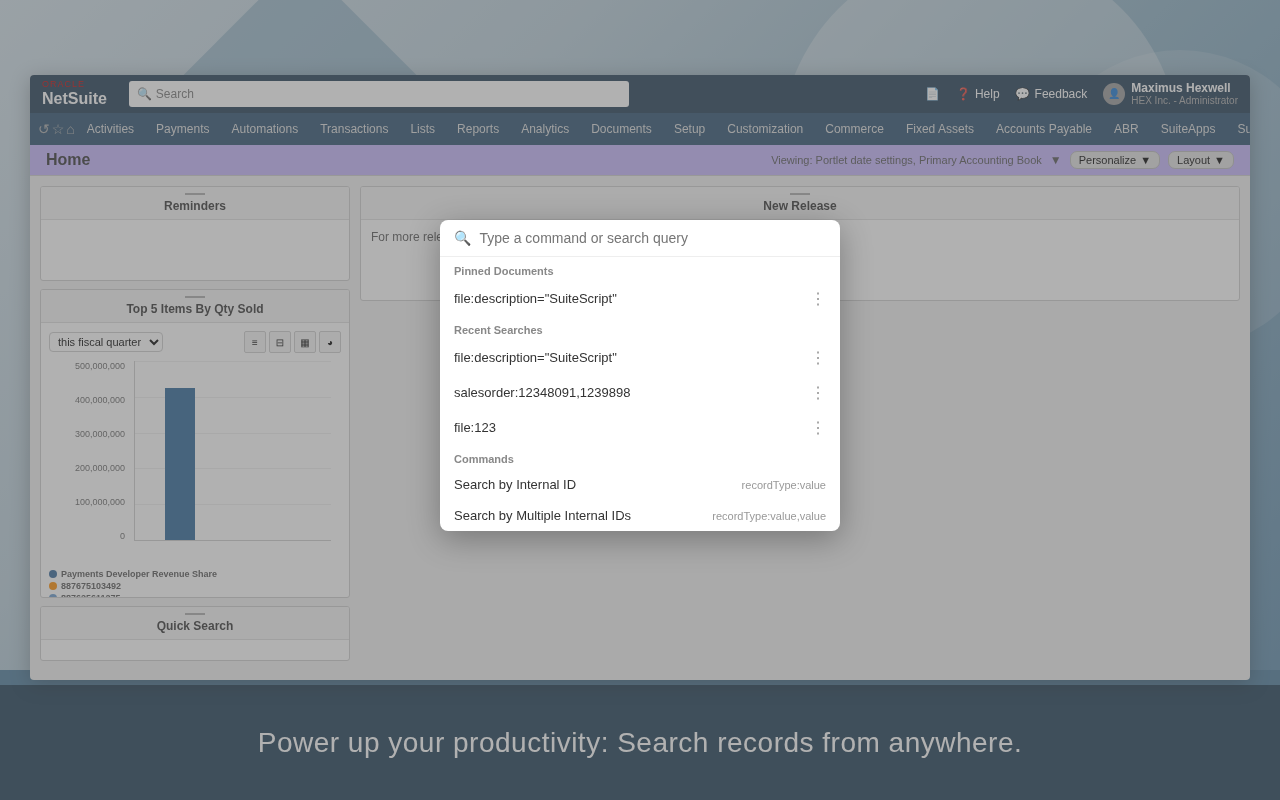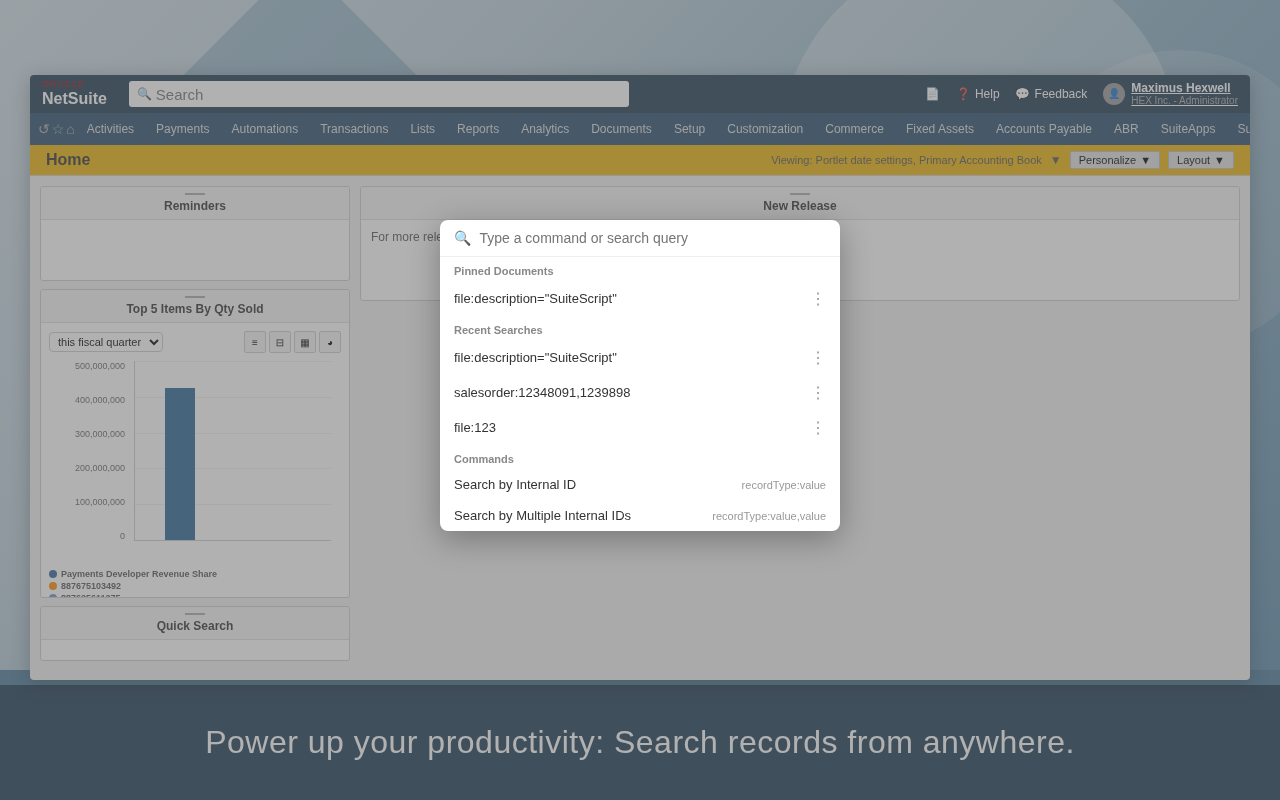--- a/index.html
+++ b/index.html
@@ -39,52 +39,52 @@
     }
     .logo-area { display: flex; flex-direction: column; color: white; line-height: 1.1; }
     .logo-oracle { font-size: 9px; color: #cc0000; font-weight: normal; letter-spacing: 1px; }
     .logo-netsuite { font-size: 16px; font-weight: bold; color: white; }
     .search-bar {
       flex: 1; max-width: 500px; display: flex; align-items: center;
       background: white; border-radius: 3px; padding: 0 8px; height: 26px;
       margin-left: 10px;
     }
     .search-bar input {
-      border: none; outline: none; font-size: 15px; flex: 1; background: transparent;
+      border: none; outline: none; font-size: 12px; flex: 1; background: transparent;
     }
     .search-icon-small { color: #666; font-size: 12px; margin-right: 4px; }
     .top-bar-right { margin-left: auto; display: flex; align-items: center; gap: 16px; color: white; font-size: 12px; }
     .top-bar-icon { cursor: pointer; display: flex; align-items: center; gap: 4px; }
     .user-info { display: flex; align-items: center; gap: 6px; }
     .user-avatar { width: 22px; height: 22px; background: #999; border-radius: 50%; display: flex; align-items: center; justify-content: center; font-size: 10px; color: white; }
-    .user-details { display: flex; flex-direction: column; line-height: 1.2; text-decoration: underline; }
+    .user-details { display: flex; flex-direction: column; line-height: 1.2; }
     .user-name { font-weight: bold; font-size: 12px; }
     .user-role { font-size: 10px; color: #aaa; }
 
     
     .nav-bar {
       background: #2a4f6e; height: 32px; display: flex; align-items: center;
       padding: 0 8px; gap: 2px;
     }
     .nav-icon { color: #aaa; width: 28px; height: 28px; display: flex; align-items: center; justify-content: center; cursor: pointer; font-size: 14px; }
     .nav-item {
       color: #ddd; font-size: 12px; padding: 4px 10px; cursor: pointer; border-radius: 3px;
       white-space: nowrap;
     }
 
     
     .page-header {
-      background: #eab308; padding: 6px 16px; display: flex; align-items: center;
+      background: #c4b5fd; padding: 6px 16px; display: flex; align-items: center;
       border-bottom: 1px solid #ccc;
     }
     .page-title { font-size: 16px; font-weight: bold; color: #333; }
     .page-header-right { margin-left: auto; display: flex; align-items: center; gap: 8px; font-size: 12px; color: #555; }
     .viewing-label { font-size: 11px; }
     .dropdown-btn {
-      background: #e0e0e0; border: 1px solid #bbb; border-radius: 2px; padding: 2px 8px;
+      background: #e0e0e0; border: 1px solid #bbb; border-radius: 7px; padding: 2px 8px;
       font-size: 11px; cursor: pointer; display: flex; align-items: center; gap: 4px;
     }
 
     
     .dashboard { display: flex; padding: 10px; gap: 10px; height: calc(100% - 110px); }
     .left-panel { width: 310px; display: flex; flex-direction: column; gap: 8px; }
     .right-panel { flex: 1; display: flex; flex-direction: column; gap: 8px; }
 
     .portlet {
       background: white; border: 1px solid #ccc; border-radius: 3px; overflow: hidden;
@@ -162,21 +162,21 @@
     .footer-right { margin-left: auto; display: flex; align-items: center; gap: 4px; }
     .sun-icon { color: #f0a500; font-size: 14px; }
 
     
     .bottom-banner {
       position: absolute; bottom: 0; left: 0; right: 0; height: 115px;
       background: #1a3a52; display: flex; align-items: center; justify-content: center;
       z-index: 5;
     }
     .bottom-text {
-      color: white; font-size: 32px; font-weight: 300; letter-spacing: 0.5px;
+      color: white; font-size: 28px; font-weight: 300; letter-spacing: 0.5px;
     }
 
     
     .reminders-content { padding: 10px; font-size: 12px; color: #555; min-height: 60px; }
 
     
     .new-release-content { padding: 10px; font-size: 12px; color: #555; min-height: 80px; }
     .new-release-link { color: #2a6496; text-decoration: none; }
 
     

